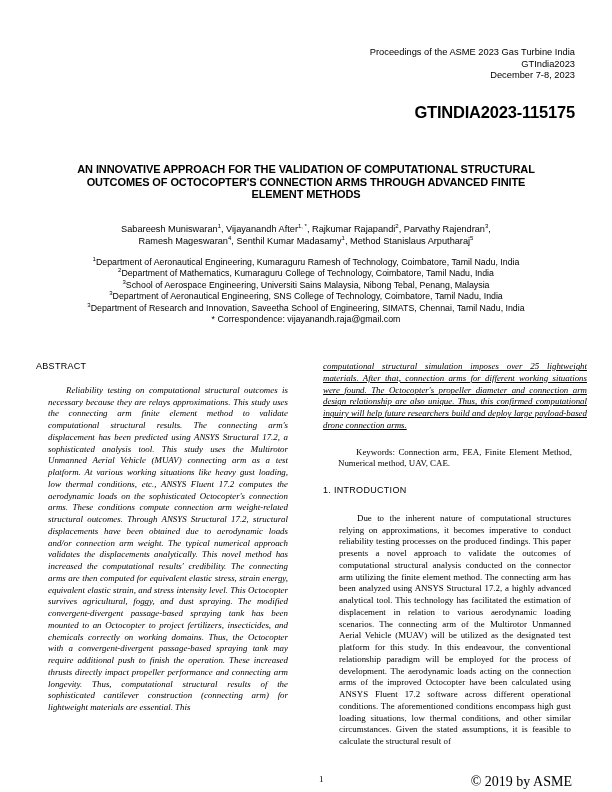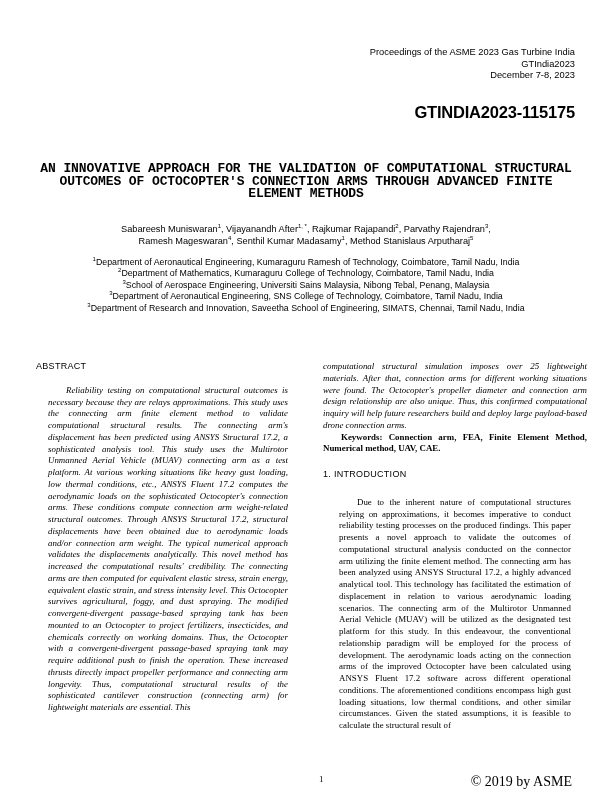--- a/index.html
+++ b/index.html
@@ -1,31 +1,31 @@
 <!DOCTYPE html>
 <html><head>
 <meta charset="utf-8">
 <style>
   html, body { margin: 0; padding: 0; background: #ffffff; }
   body { width: 612px; height: 792px; position: relative; overflow: hidden; color: #000; }
   .sans { font-family: "Liberation Sans", sans-serif; }
   .serif { font-family: "Liberation Serif", serif; }
   .proc { position: absolute; right: 37px; top: 47px; text-align: right; font-size: 9.3px; line-height: 11.6px; }
   .paper-id { position: absolute; right: 37px; top: 103px; font-size: 16.5px; font-weight: bold; letter-spacing: -0.2px; }
-  .title { position: absolute; left: 40px; width: 532px; top: 163px; text-align: center; font-size: 13px; font-weight: bold; line-height: 12.5px; letter-spacing: -0.1px; font-family: Liberation Mono, monospace; }
+  .title { position: absolute; left: 40px; width: 532px; top: 163px; text-align: center; font-size: 11px; font-weight: bold; line-height: 12.5px; letter-spacing: -0.1px; }
   .authors { position: absolute; left: 40px; width: 532px; top: 223px; text-align: center; font-size: 9.2px; line-height: 12.3px; }
   .affils { position: absolute; left: 40px; width: 532px; top: 257px; text-align: center; font-size: 8.8px; line-height: 11.4px; }
   sup { font-size: 6px; vertical-align: super; line-height: 0; }
   .col { position: absolute; top: 361px; width: 264px; font-size: 8.9px; line-height: 11.75px; text-align: justify; }
   .col-left { left: 36px; }
   .col-right { left: 323px; }
   .heading { font-family: "Liberation Sans", sans-serif; font-size: 9px; letter-spacing: 0.3px; font-style: normal; margin: 0; }
   .abstract-text { font-style: italic; margin: 12px; text-indent: 18px; }
-  .abstract-cont { font-style: italic; margin: 0; }
-  .keywords { margin: 0; text-indent: 18px; font-weight: bold; }
+  .abstract-cont { font-style: italic; margin: 0; text-decoration: underline; }
+  .keywords { margin: 15px; text-indent: 18px; }
   .intro-head { margin: 14px 0 0 0; }
   .intro-text { margin: 16px; text-indent: 18px; }
   .footer-page { position: absolute; left: 319px; top: 774px; font-size: 9px; }
   .footer-copy { position: absolute; right: 40px; top: 774px; font-size: 14px; }
 </style>
 </head>
 <body>
 
 <div class="proc sans">
   <div>Proceedings of the ASME 2023 Gas Turbine India</div>
@@ -54,20 +54,21 @@
     <span><span>Method Stanislaus Arputharaj</span><sup>5</sup><span></span></span>
   </div>
 </div>
 
 <div class="affils sans">
   <div><sup>1</sup><span>Department of Aeronautical Engineering, Kumaraguru Ramesh of Technology, Coimbatore, Tamil Nadu, India</span></div>
   <div><sup>2</sup><span>Department of Mathematics, Kumaraguru College of Technology, Coimbatore, Tamil Nadu, India</span></div>
   <div><sup>3</sup><span>School of Aerospace Engineering, Universiti Sains Malaysia, Nibong Tebal, Penang, Malaysia</span></div>
   <div><sup>3</sup><span>Department of Aeronautical Engineering, SNS College of Technology, Coimbatore, Tamil Nadu, India</span></div>
   <div><sup>3</sup><span>Department of Research and Innovation, Saveetha School of Engineering, SIMATS, Chennai, Tamil Nadu, India</span></div>
+  <div>* Correspondence: vijayanandh.raja@gmail.com</div>
 </div>
 
 <div class="col col-left serif">
   <p class="heading">ABSTRACT</p>
   <p class="abstract-text">Reliability testing on computational structural outcomes is necessary because they are relays approximations. This study uses the connecting arm finite element method to validate computational structural results. The connecting arm's displacement has been predicted using ANSYS Structural 17.2, a sophisticated analysis tool. This study uses the Multirotor Unmanned Aerial Vehicle (MUAV) connecting arm as a test platform. At various working situations like heavy gust loading, low thermal conditions, etc., ANSYS Fluent 17.2 computes the aerodynamic loads on the sophisticated Octocopter's connection arms. These conditions compute connection arm weight-related structural outcomes. Through ANSYS Structural 17.2, structural displacements have been obtained due to aerodynamic loads and/or connection arm weight. The typical numerical approach validates the displacements analytically. This novel method has increased the computational results' credibility. The connecting arms are then computed for equivalent elastic stress, strain energy, equivalent elastic strain, and stress intensity level. This Octocopter survives agricultural, foggy, and dust spraying. The modified convergent-divergent passage-based spraying tank has been mounted to an Octocopter to project fertilizers, insecticides, and chemicals correctly on working domains. Thus, the Octocopter with a convergent-divergent passage-based spraying tank may require additional push to finish the operation. These increased thrusts directly impact propeller performance and connecting arm longevity. Thus, computational structural results of the sophisticated cantilever construction (connecting arm) for lightweight materials are essential. This</p>
 </div>
 
 <div class="col col-right serif">
   <p class="abstract-cont">computational structural simulation imposes over 25 lightweight materials. After that, connection arms for different working situations were found. The Octocopter's propeller diameter and connection arm design relationship are also unique. Thus, this confirmed computational inquiry will help future researchers build and deploy large payload-based drone connection arms.</p>
   <p class="keywords">Keywords: Connection arm, FEA, Finite Element Method, Numerical method, UAV, CAE.</p>

